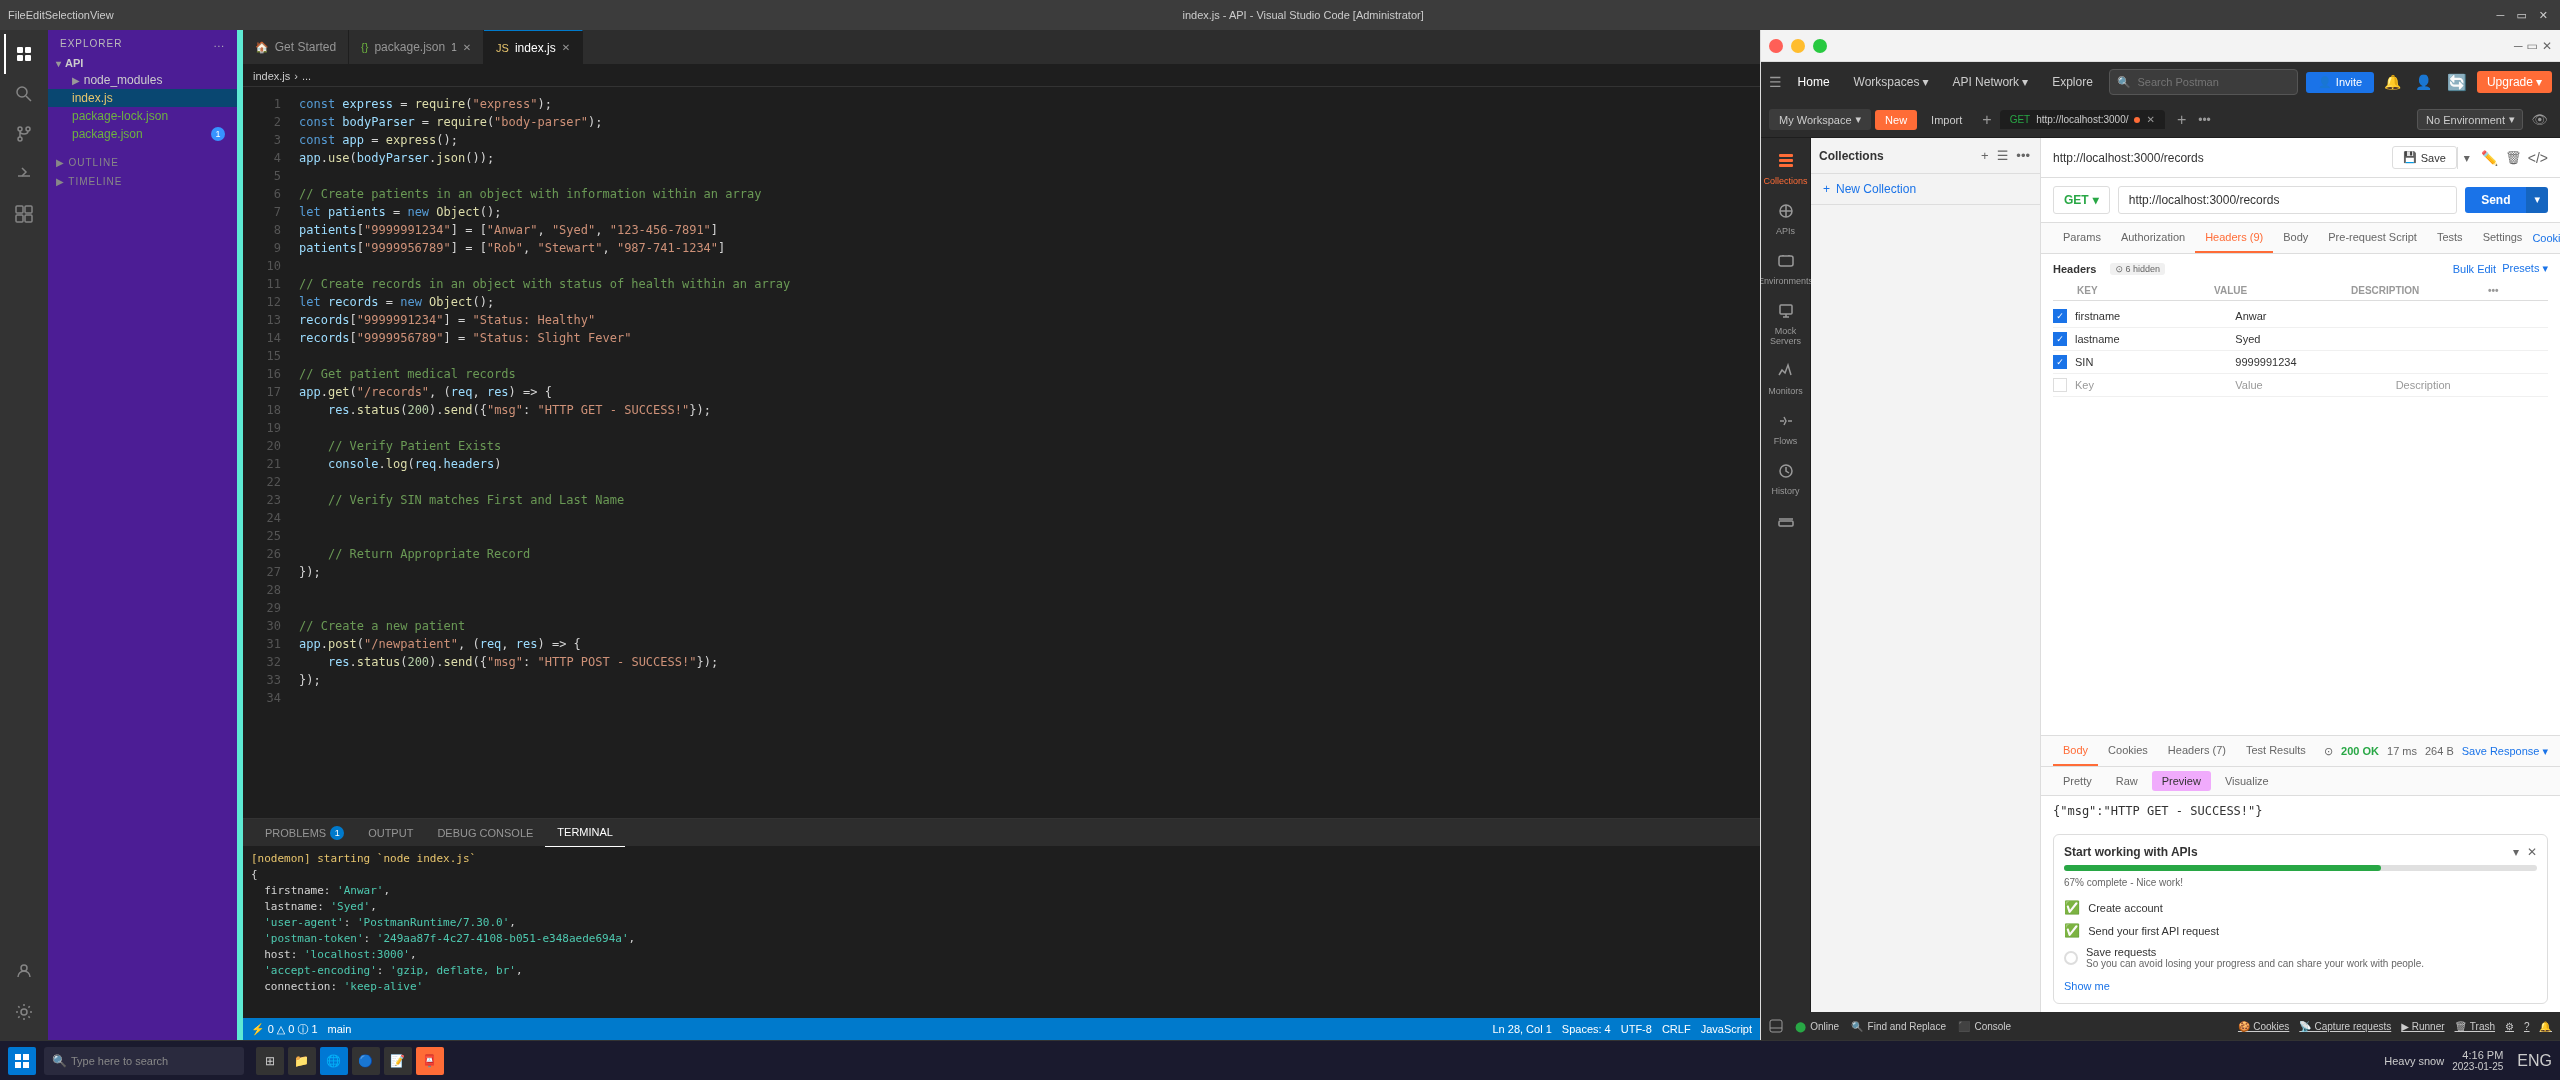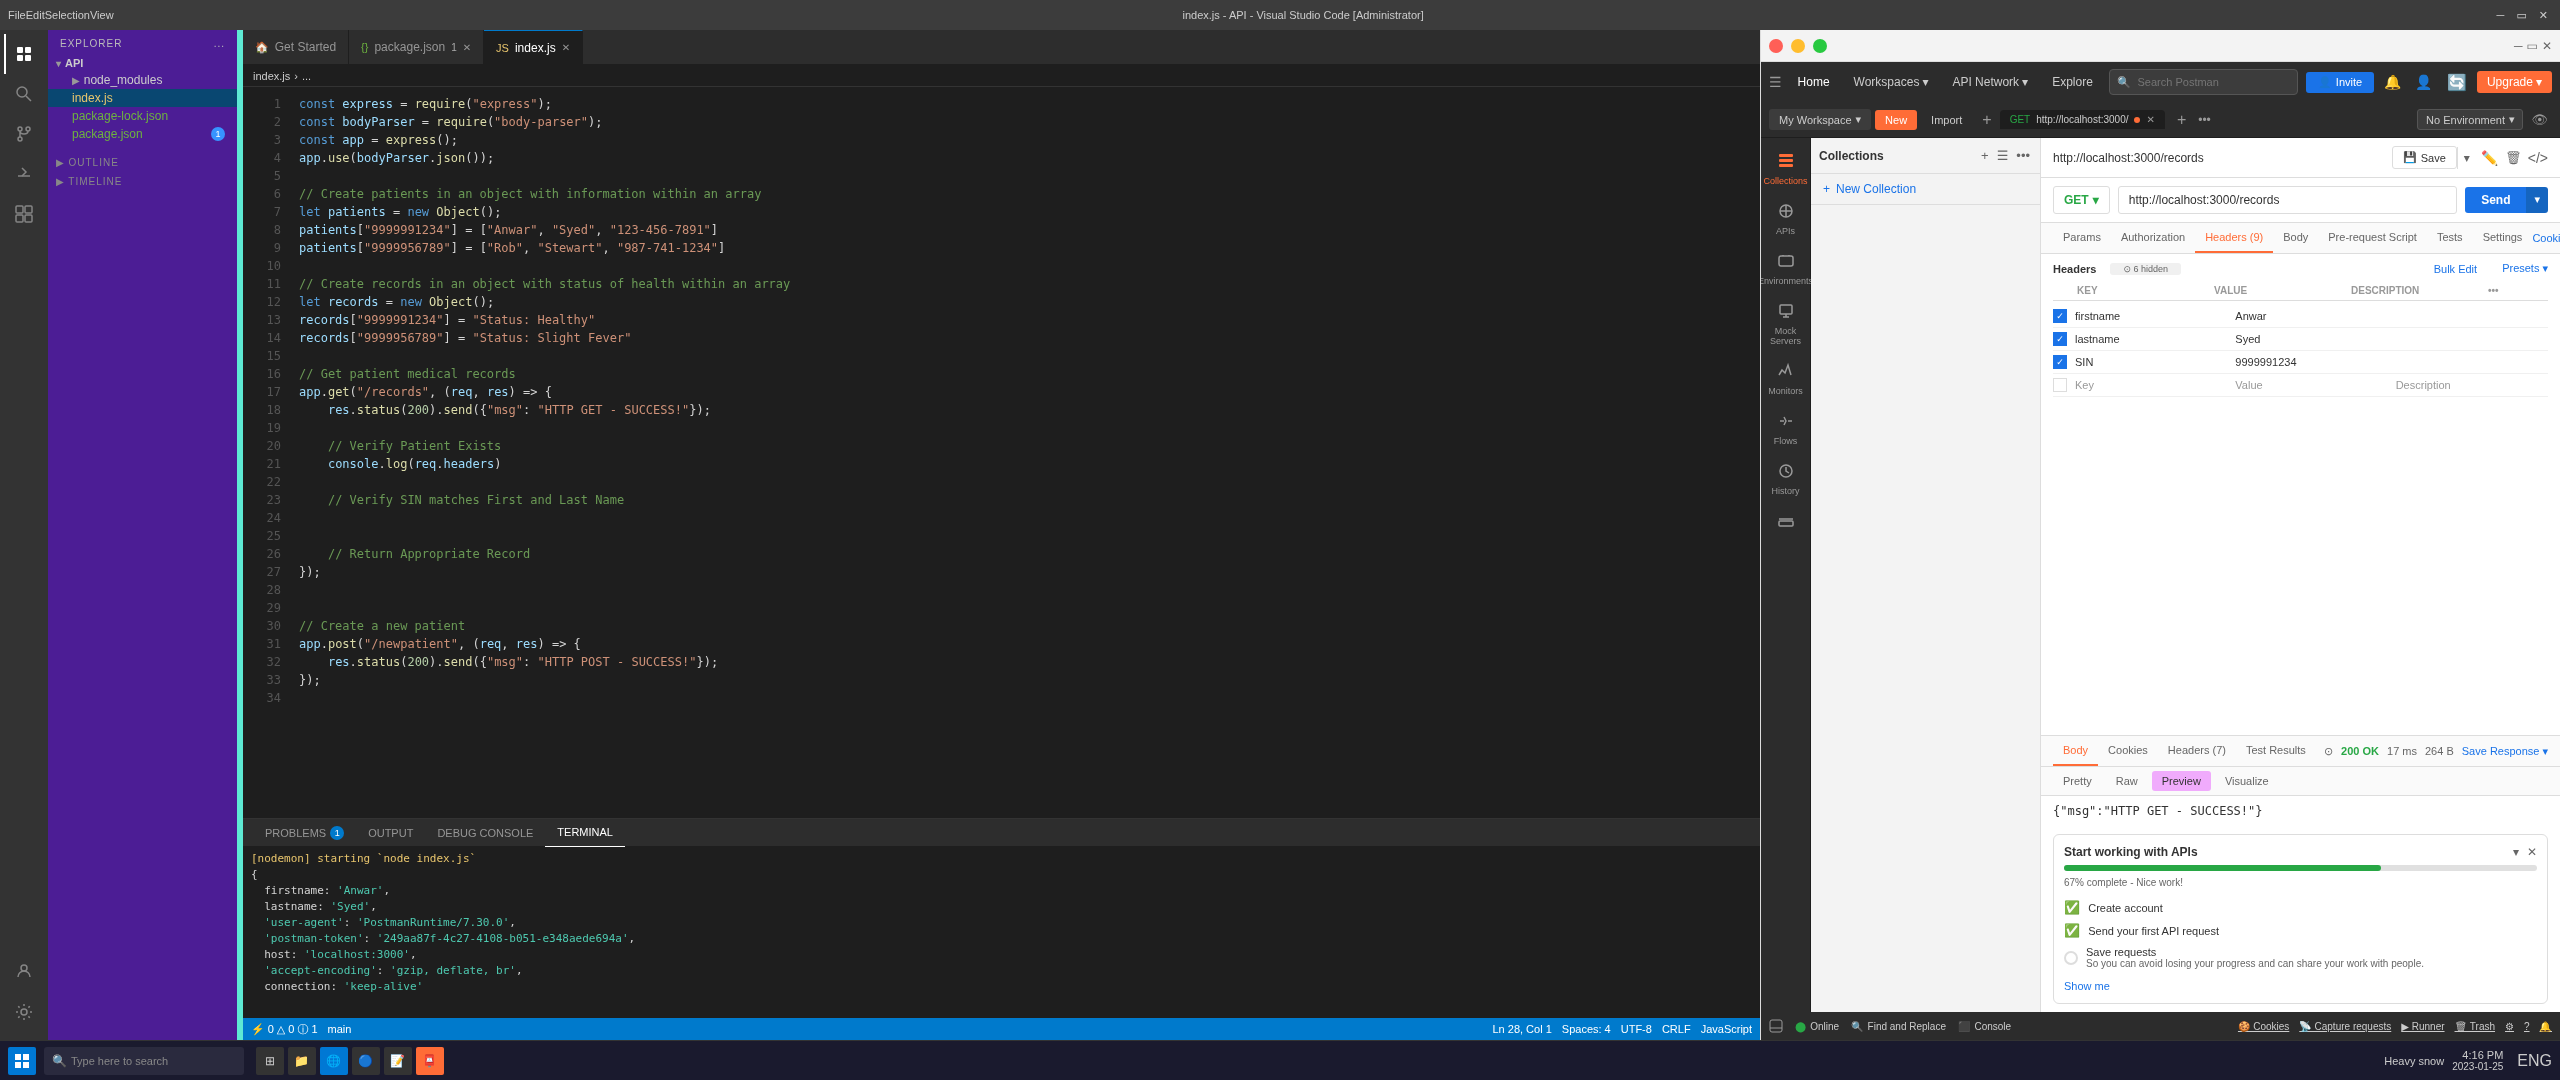--- a/index.html
+++ b/index.html
@@ -153,23 +153,23 @@
     .pm-headers-labels { display: flex; gap: 8px; padding: 4px 0; font-size: 10px; color: #999; text-transform: uppercase; font-weight: 600; border-bottom: 1px solid #ddd; margin-bottom: 4px; }
     .pm-header-key { flex: 2; font-size: 11px; color: #333; }
     .pm-header-val { flex: 2; font-size: 11px; color: #333; }
     .pm-header-desc { flex: 2; font-size: 11px; color: #999; }
     .pm-header-label-key { flex: 2; }
     .pm-header-label-val { flex: 2; }
     .pm-header-label-desc { flex: 2; }
     .pm-header-label-actions { width: 60px; }
     .pm-checkbox { width: 14px; height: 14px; border: 1px solid #ddd; flex-shrink: 0; cursor: pointer; display: flex; align-items: center; justify-content: center; }
     .pm-checkbox.checked { background: #1a73e8; border-color: #1a73e8; color: #fff; font-size: 9px; }
-    .pm-hidden-badge { background: #f0f0f0; color: #666; font-size: 9px; padding: 1px 13px; border-radius: 3px; margin-left: 8px; }
+    .pm-hidden-badge { background: #f0f0f0; color: #666; font-size: 9px; padding: 1px 5px; border-radius: 3px; margin-left: 8px; }
     .pm-bulk-edit { color: #1a73e8; font-size: 11px; cursor: pointer; margin-left: auto; }
-    .pm-presets { color: #1a73e8; font-size: 11px; cursor: pointer; margin-left: 19px; }
+    .pm-presets { color: #1a73e8; font-size: 11px; cursor: pointer; }
 
     
     .pm-response-area { border-top: 1px solid #ddd; display: flex; flex-direction: column; background: #fff; }
     .pm-response-tabs { display: flex; align-items: center; padding: 0 12px; border-bottom: 1px solid #ddd; background: #fafafa; }
     .pm-response-tab { padding: 8px 10px; font-size: 11px; color: #666; cursor: pointer; border-bottom: 2px solid transparent; }
     .pm-response-tab.active { color: #ff6c37; border-bottom-color: #ff6c37; }
     .pm-status-badge { display: flex; align-items: center; gap: 8px; margin-left: auto; font-size: 11px; }
     .pm-status-ok { color: #28a745; font-weight: 600; }
     .pm-time { color: #666; }
     .pm-size { color: #666; }

